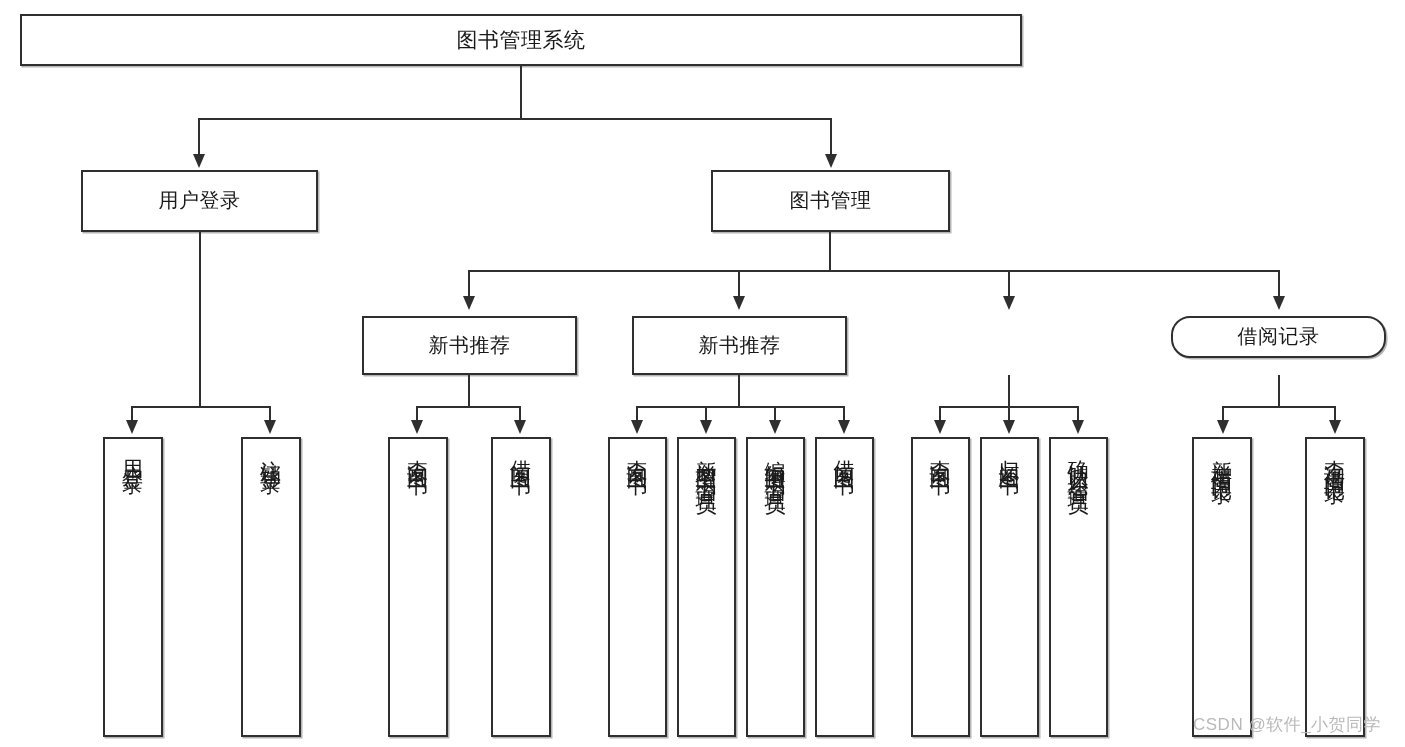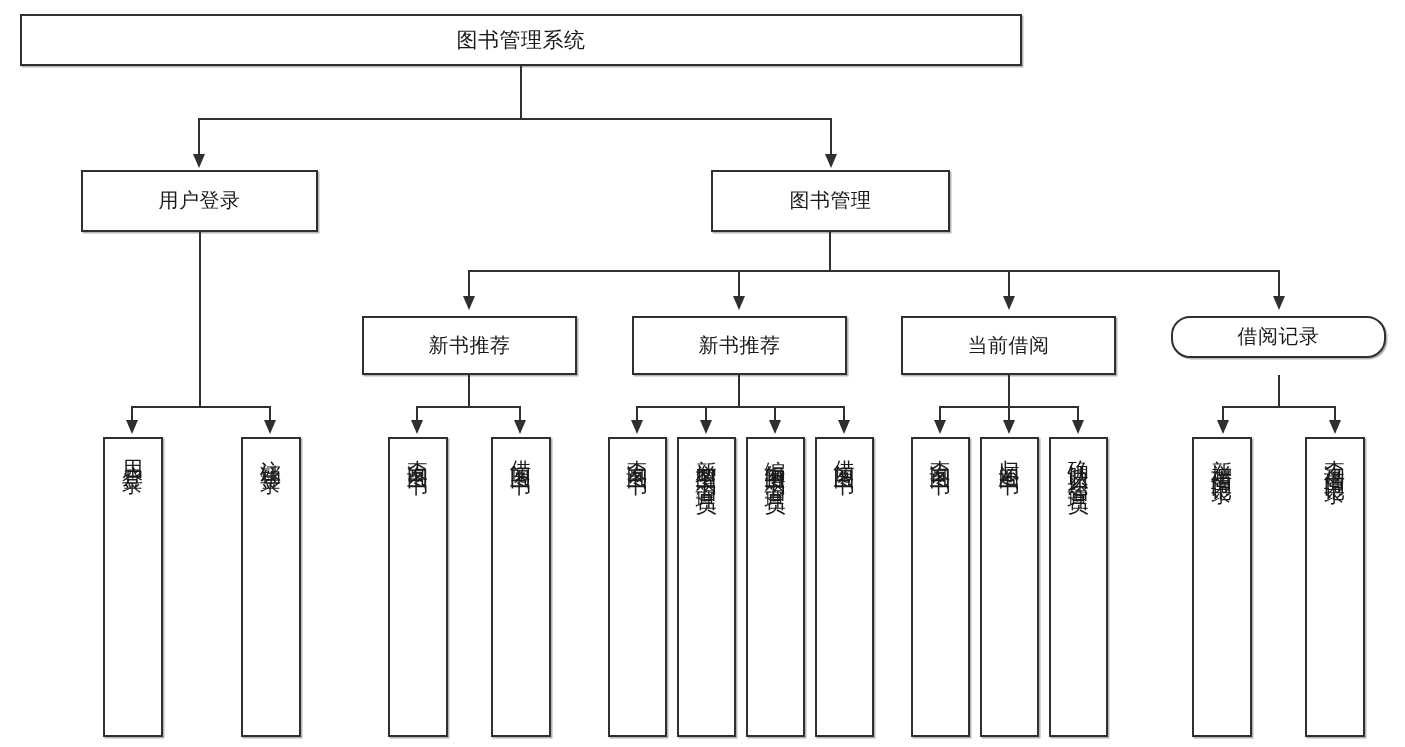--- a/index.html
+++ b/index.html
@@ -123,23 +123,20 @@
   <div class="arrow" style="left:1003px; top:296px;"></div>
   <div class="edge edge-v" style="left:1278px; top:270px; width:2px; height:28px;"></div>
   <div class="arrow" style="left:1273px; top:296px;"></div>
 
   <div class="node h-node lvl3" style="left:362px; top:316px; width:215px; height:59px;">
     <span class="node-label">新书推荐</span>
   </div>
   <div class="node h-node lvl3" style="left:632px; top:316px; width:215px; height:59px;">
     <span class="node-label">新书推荐</span>
   </div>
-  <div class="node h-node lvl3" style="left:901px; top:316px; width:215px; height:59px;">
-    <span class="node-label">当前借阅</span>
-  </div>
   <div class="node h-node lvl3" style="left:1171px; top:316px; width:215px; height:42px;border-radius:19px;">
     <span class="node-label">借阅记录</span>
   </div>
 
   <div class="edge edge-v" style="left:468px; top:375px; width:2px; height:31px;"></div>
   <div class="edge edge-h" style="left:416px; top:406px; width:105px; height:2px;"></div>
   <div class="edge edge-v" style="left:416px; top:406px; width:2px; height:16px;"></div>
   <div class="arrow" style="left:411px; top:420px;"></div>
   <div class="edge edge-v" style="left:519px; top:406px; width:2px; height:16px;"></div>
   <div class="arrow" style="left:514px; top:420px;"></div>
@@ -208,14 +205,15 @@
     <span class="node-label">确认归还（管理员）</span>
   </div>
 
   <div class="node v-node" style="left:1192px; top:437px; width:60px; height:300px;">
     <span class="node-label">新增借阅记录</span>
   </div>
   <div class="node v-node" style="left:1305px; top:437px; width:60px; height:300px;">
     <span class="node-label">查询借阅记录</span>
   </div>
 
+  <div class="watermark" style="left:1193px; top:713px;">CSDN @软件_小贺同学</div>
 
 </div>
 
 </body></html>

